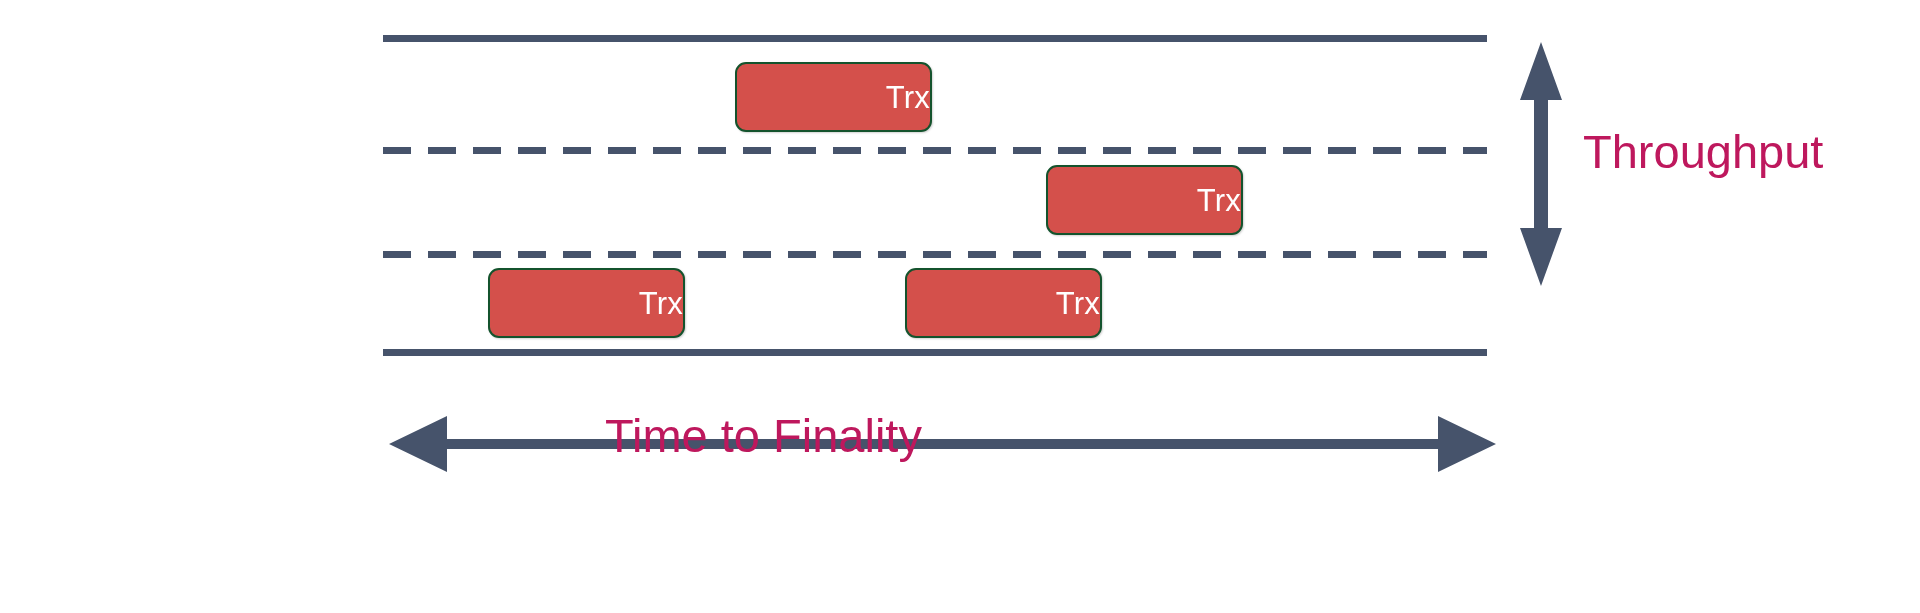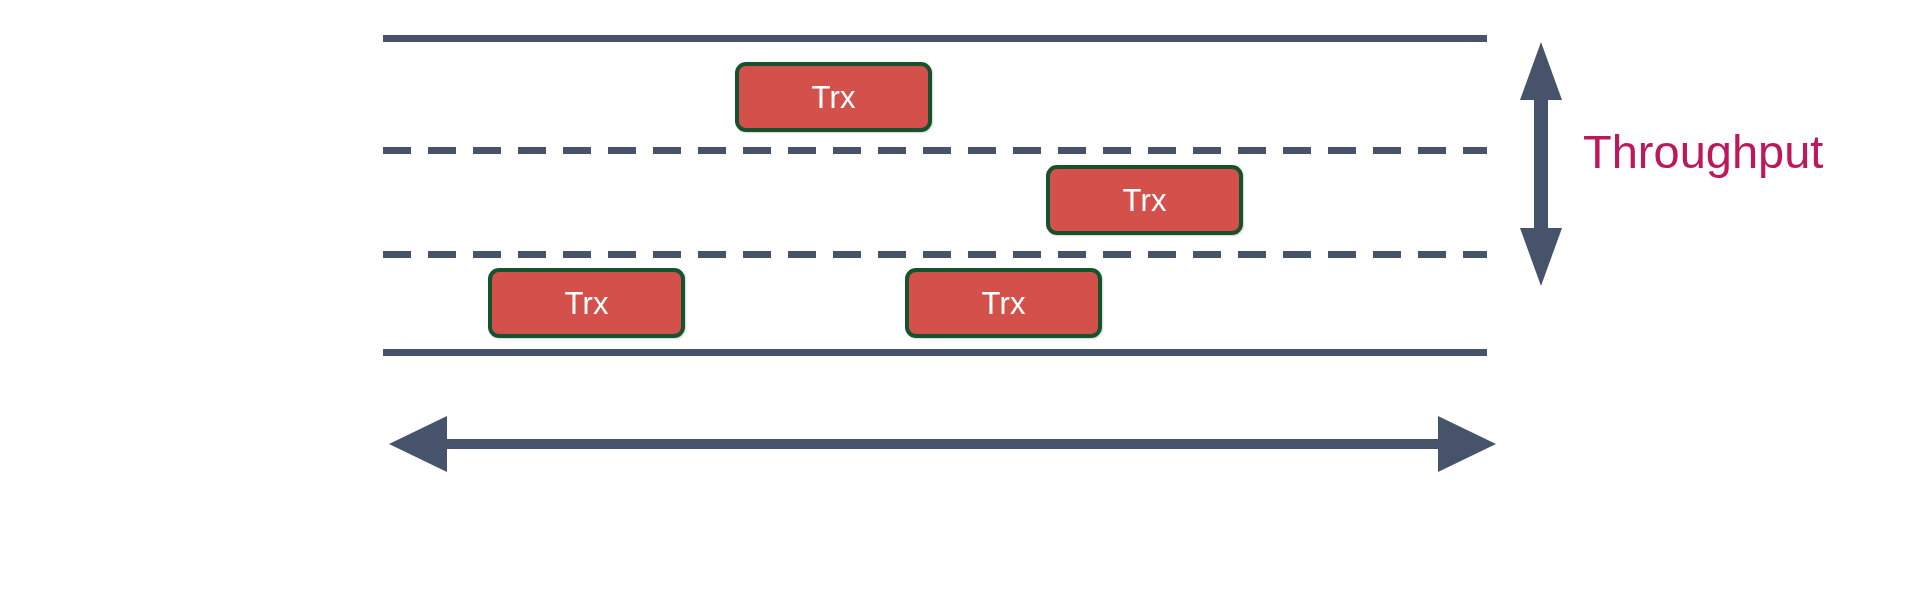--- a/index.html
+++ b/index.html
@@ -42,25 +42,25 @@
   .lane-line.dashed-1 { top: 147px; }
   .lane-line.dashed-2 { top: 251px; }
 
   
   .trx-box {
     position: absolute;
     width: 197px;
     height: 70px;
     box-sizing: border-box;
     background: #d4504b;
-    border: 4px solid #14532d;
+    border: 2px solid #14532d;
     border-radius: 11px;
     display: flex;
     align-items: center;
-    justify-content: center;
+    justify-content: flex-end;
     box-shadow: 1px 1px 2px rgba(0,0,0,0.18);
   }
   .trx-label {
     color: #ffffff;
     font-family: "Liberation Sans", sans-serif;
     font-size: 31px;
     line-height: 1;
     letter-spacing: 0.2px;
   }
 
@@ -129,14 +129,15 @@
   <svg class="arrow-vertical" viewBox="0 0 62 248">
     <polygon points="31,2 52,60 38,60 38,188 52,188 31,246 10,188 24,188 24,60 10,60" fill="#46536b"></polygon>
   </svg>
 
   <svg class="arrow-horizontal" viewBox="0 0 1115 72">
     <polygon points="4,36 62,8 62,31 1053,31 1053,8 1111,36 1053,64 1053,41 62,41 62,64" fill="#46536b"></polygon>
   </svg>
 
   <div class="axis-caption caption-throughput">Throughput</div>
 
+  <div class="axis-caption caption-finality">Time to Finality</div>
 
 </div>
 
 </body></html>

